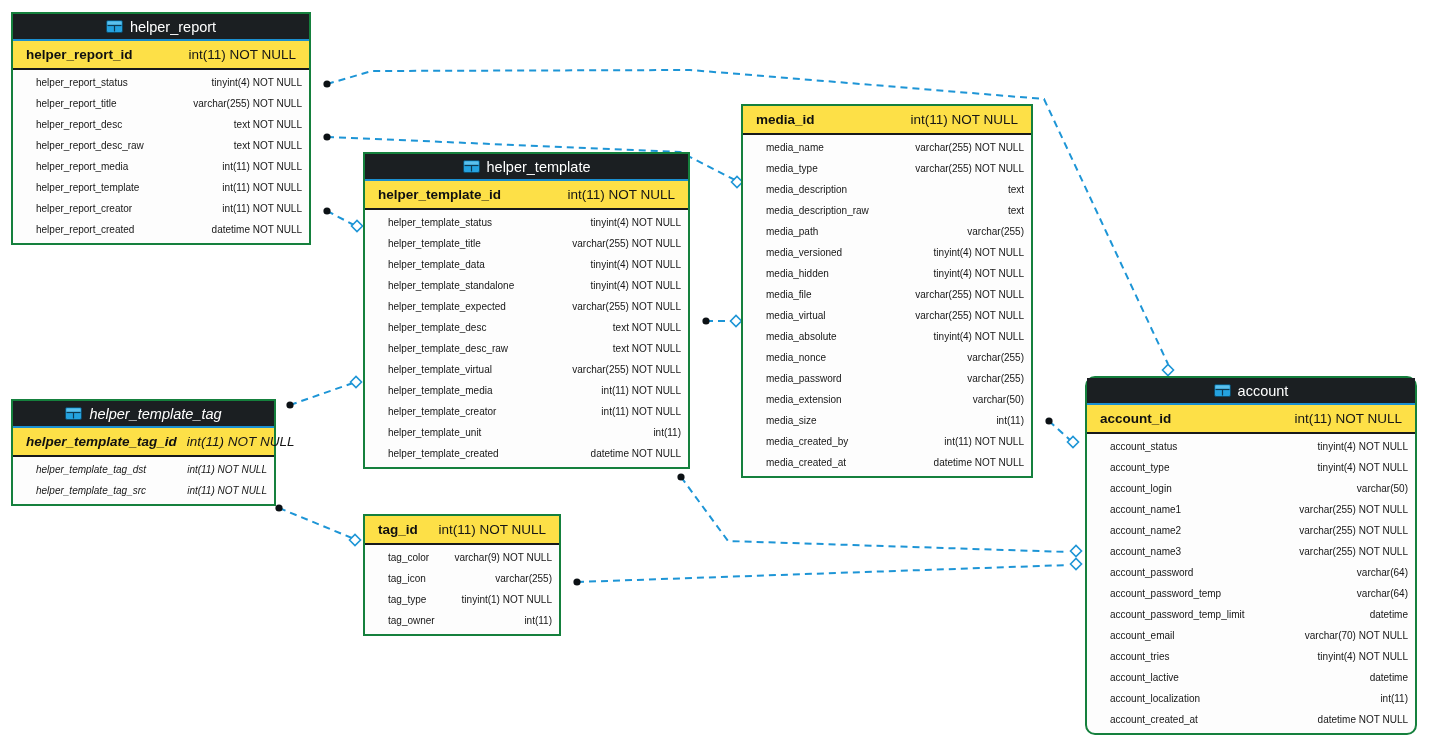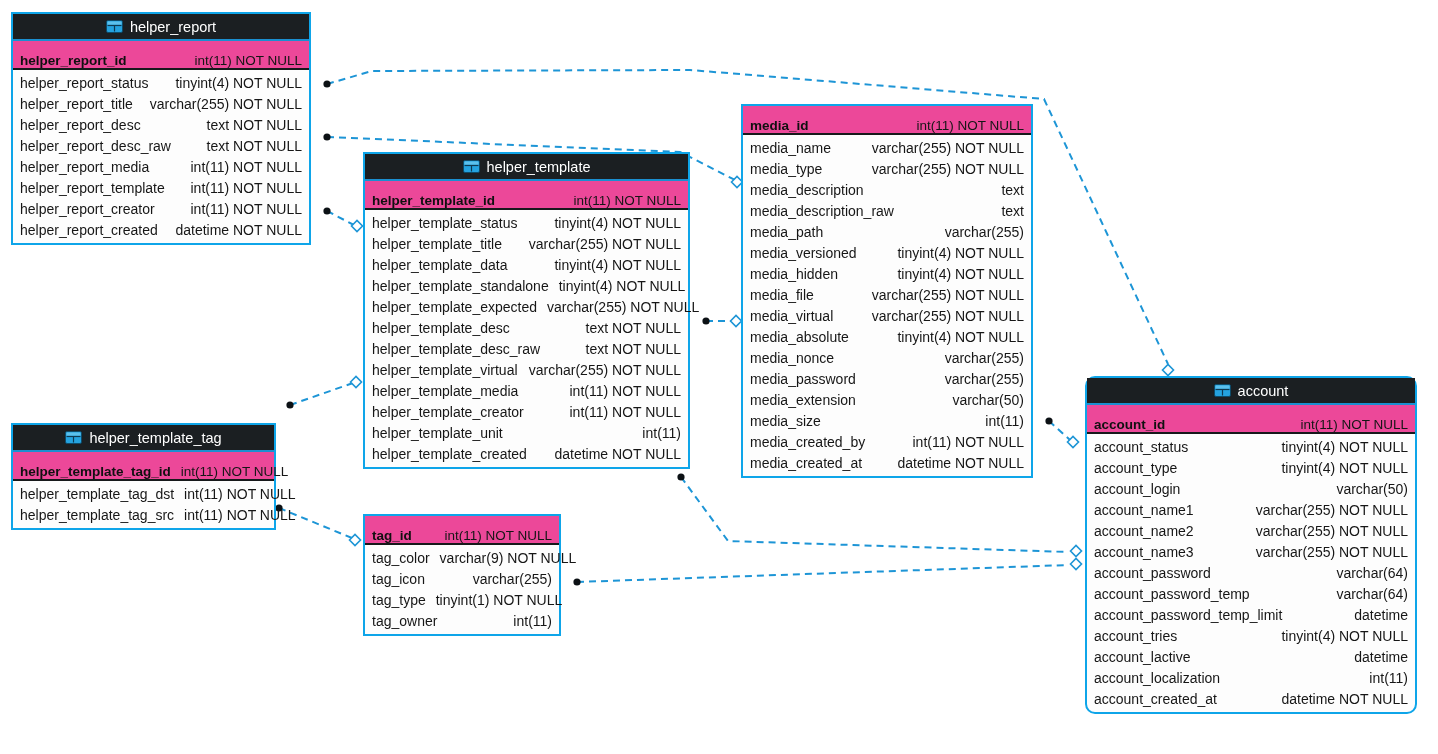--- a/index.html
+++ b/index.html
@@ -7,58 +7,59 @@
     position:relative;
     width:1438px;height:754px;
     background:#ffffff;
     font-family:"Liberation Sans","DejaVu Sans",sans-serif;
     overflow:hidden;
   }
   #relations{position:absolute;left:0;top:0;z-index:1;}
   .table-card{
     position:absolute;
     z-index:2;
-    border:2px solid #0ea5e9;
+    border:2px solid #15803d;
     background:#fdfdfd;
     box-sizing:content-box;
   }
   .t-header{
     height:25px;
     background:#1b1f22;
     color:#ffffff;
     display:flex;
     align-items:center;
     justify-content:center;
     gap:7px;
     font-size:14.5px;
     border-bottom:2px solid #1b8fd0;
     white-space:nowrap;
   }
   .t-icon{display:inline-flex;align-items:center;}
   .t-pk-row{
     height:27px;
     display:flex;
-    align-items:flex-end;
+    align-items:center;
     justify-content:space-between;
-    padding:0 7px;
-    background:#ec4899;
+    padding:0 13px;
+    background:#fde047;
     border-bottom:2px solid #17191b;
     font-size:13.5px;
     white-space:nowrap;
   }
   .t-pk-row .col-name{font-weight:bold;color:#101010;}
   .t-body{padding:2px 0 3px 0;}
   .t-row{
     height:21px;
     display:flex;
     align-items:center;
     justify-content:space-between;
     padding:0 7px;
-    font-size:14px;
+    font-size:10px;
     white-space:nowrap;
+    margin-left:16px;
   }
   .col-name{color:#161616;}
   .col-type{color:#161616;margin-left:10px;}
 </style>
 </head>
 <body>
 
 <div id="canvas">
   <svg id="relations" width="1438" height="754">
       <polyline points="327,84 372,71 690,70 1044,99 1168,364" fill="none" stroke="#1d95d6" stroke-width="2" stroke-dasharray="7 5"></polyline>
@@ -326,38 +327,42 @@
         </div>
         <div class="t-row">
           <span class="col-name">account_password_temp</span>
           <span class="col-type">varchar(64)</span>
         </div>
         <div class="t-row">
           <span class="col-name">account_password_temp_limit</span>
           <span class="col-type">datetime</span>
         </div>
         <div class="t-row">
+          <span class="col-name">account_email</span>
+          <span class="col-type">varchar(70) NOT NULL</span>
+        </div>
+        <div class="t-row">
           <span class="col-name">account_tries</span>
           <span class="col-type">tinyint(4) NOT NULL</span>
         </div>
         <div class="t-row">
           <span class="col-name">account_lactive</span>
           <span class="col-type">datetime</span>
         </div>
         <div class="t-row">
           <span class="col-name">account_localization</span>
           <span class="col-type">int(11)</span>
         </div>
         <div class="t-row">
           <span class="col-name">account_created_at</span>
           <span class="col-type">datetime NOT NULL</span>
         </div>
       </div>
     </div>
-    <div class="table-card" style="left: 11px; top: 423px; width: 261px;">
+    <div class="table-card" style="left: 11px; top: 399px; width: 261px; font-style: italic;">
       <div class="t-header">
         <span class="t-icon">
           <svg width="17" height="13" viewBox="0 0 17 13">
             <rect x="0.5" y="0.5" width="16" height="12" rx="1.5" fill="#24a2df" stroke="#0e4a68"></rect>
             <rect x="1.5" y="1.5" width="14" height="3.2" fill="#5cc0ec"></rect>
             <line x1="1.5" y1="5.5" x2="15.5" y2="5.5" stroke="#0e3a52" stroke-width="1.2"></line>
             <line x1="8.5" y1="5.5" x2="8.5" y2="11.5" stroke="#0e3a52" stroke-width="1.2"></line>
           </svg>
         </span>
         <span class="t-title">helper_template_tag</span>

